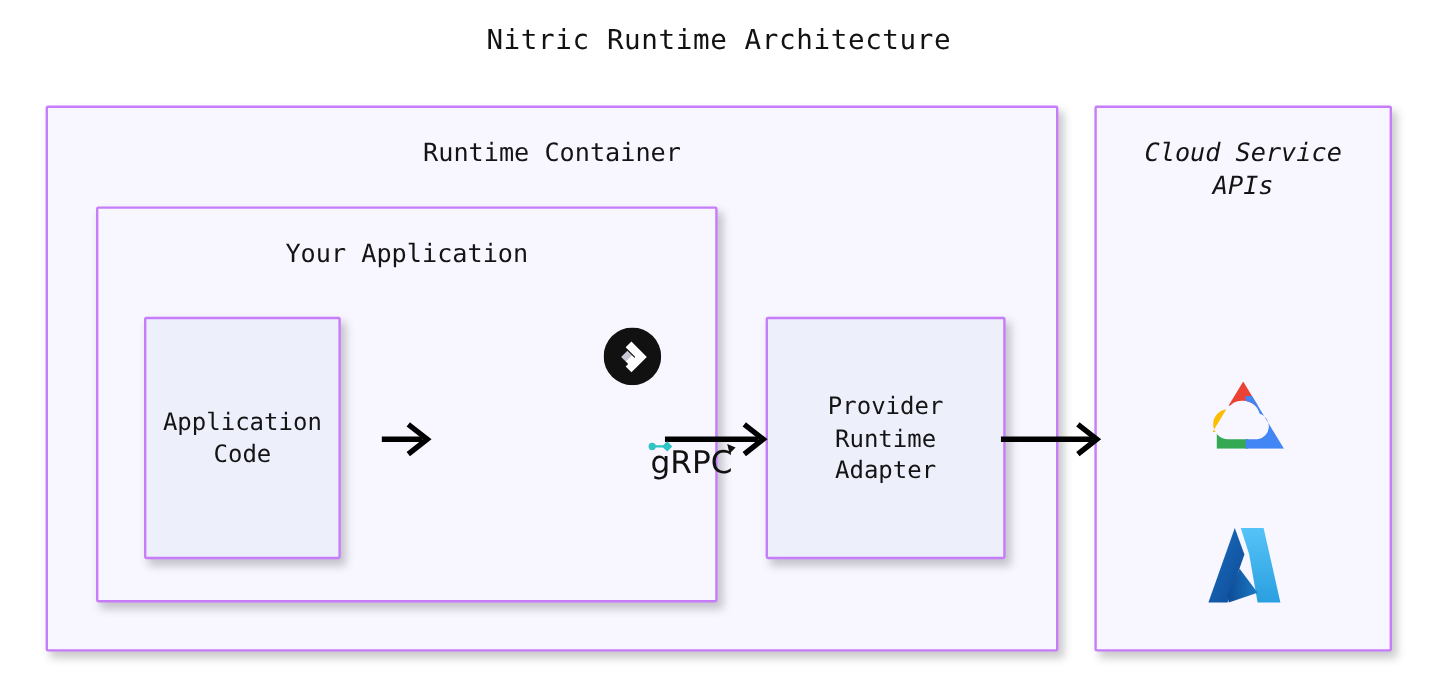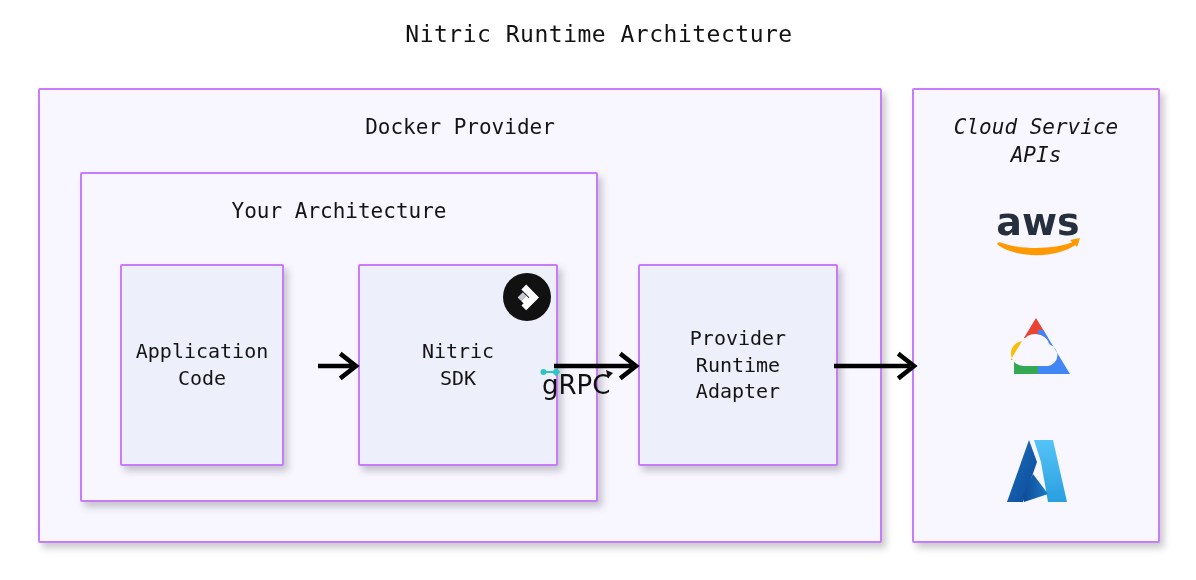--- a/index.html
+++ b/index.html
@@ -120,36 +120,32 @@
   #azure-logo { left: 1004px; top: 436px; width: 66px;  height: 70px; }
 </style>
 </head>
 <body>
 
 <div id="stage">
 
   <div id="diagram-title">Nitric Runtime Architecture</div>
 
   <div class="box outer-box" id="docker-container">
-    <div class="box-label container-label">Docker Provider</div>
+    <div class="box-label container-label">Runtime Container</div>
   </div>
 
   <div class="box outer-box" id="your-application">
-    <div class="box-label container-label">Your Architecture</div>
+    <div class="box-label container-label">Your Application</div>
   </div>
 
   <div class="box inner-box" id="application-code-box">
     <div class="box-label leaf-label">Application
 Code</div>
   </div>
 
-  <div class="box inner-box" id="nitric-sdk-box">
-    <div class="box-label leaf-label">Nitric
-SDK</div>
-  </div>
 
   <div id="nitric-logo-badge">
     <svg width="48" height="48" viewBox="0 0 48 48" aria-hidden="true">
       <circle cx="24" cy="24" r="24" fill="#111111"></circle>
 
       <path d="M14.6 24.4 L19.8 19.2 L23.4 22.8 L18.2 28.0 Z" fill="#c9c9d6"></path>
 
       <path d="M23.2 11.6 L36.0 24.4 L23.2 37.2 L18.4 32.4 L26.4 24.4 L18.4 16.4 Z" fill="#ffffff"></path>
       <path d="M18.2 28.0 L23.4 22.8 L27.0 26.4 L21.8 31.6 Z" fill="#ffffff"></path>
     </svg>
@@ -192,28 +188,20 @@
     </svg>
   </div>
 
   <div class="arrow" id="arrow-adapter-cloud">
     <svg width="86" height="36" viewBox="0 0 86 36" aria-hidden="true">
       <line x1="0" y1="18" x2="76" y2="18" stroke="#000000" stroke-width="4.5"></line>
       <polyline points="66,7 80,18 66,29" fill="none" stroke="#000000" stroke-width="4.5" stroke-linecap="square" stroke-linejoin="miter"></polyline>
     </svg>
   </div>
 
-  <div class="cloud-logo" id="aws-logo">
-    <svg width="92" height="54" viewBox="0 0 92 54" aria-hidden="true">
-      <text x="46" y="32" text-anchor="middle" font-family="'DejaVu Sans','Liberation Sans',sans-serif" font-size="38" font-weight="600" fill="#252f3e">aws</text>
-      <path d="M6 42 C 26 56, 66 56, 86 40 C 88 38.5, 86 36.5, 83.5 37.8
-               C 64 47, 28 47, 8.5 39.5 C 6 38.6, 4.5 41, 6 42 Z" fill="#ff9900"></path>
-      <path d="M78 37 L88 35 L85 44 Z" fill="#ff9900"></path>
-    </svg>
-  </div>
 
   <div class="cloud-logo" id="gcp-logo">
     <svg width="72" height="64" viewBox="0 0 72 64" aria-hidden="true">
       <defs>
         <clipPath id="gcp-ring">
           <path d="M36 2 L70 58 L2 58 Z
                    M36 18 a 14 14 0 0 1 13.6 10.6
                    a 11 11 0 0 1 -1.6 21.4 L24 50
                    a 12.5 12.5 0 0 1 -1 -25
                    a 14 14 0 0 1 13 -7 Z" clip-rule="evenodd"></path>

